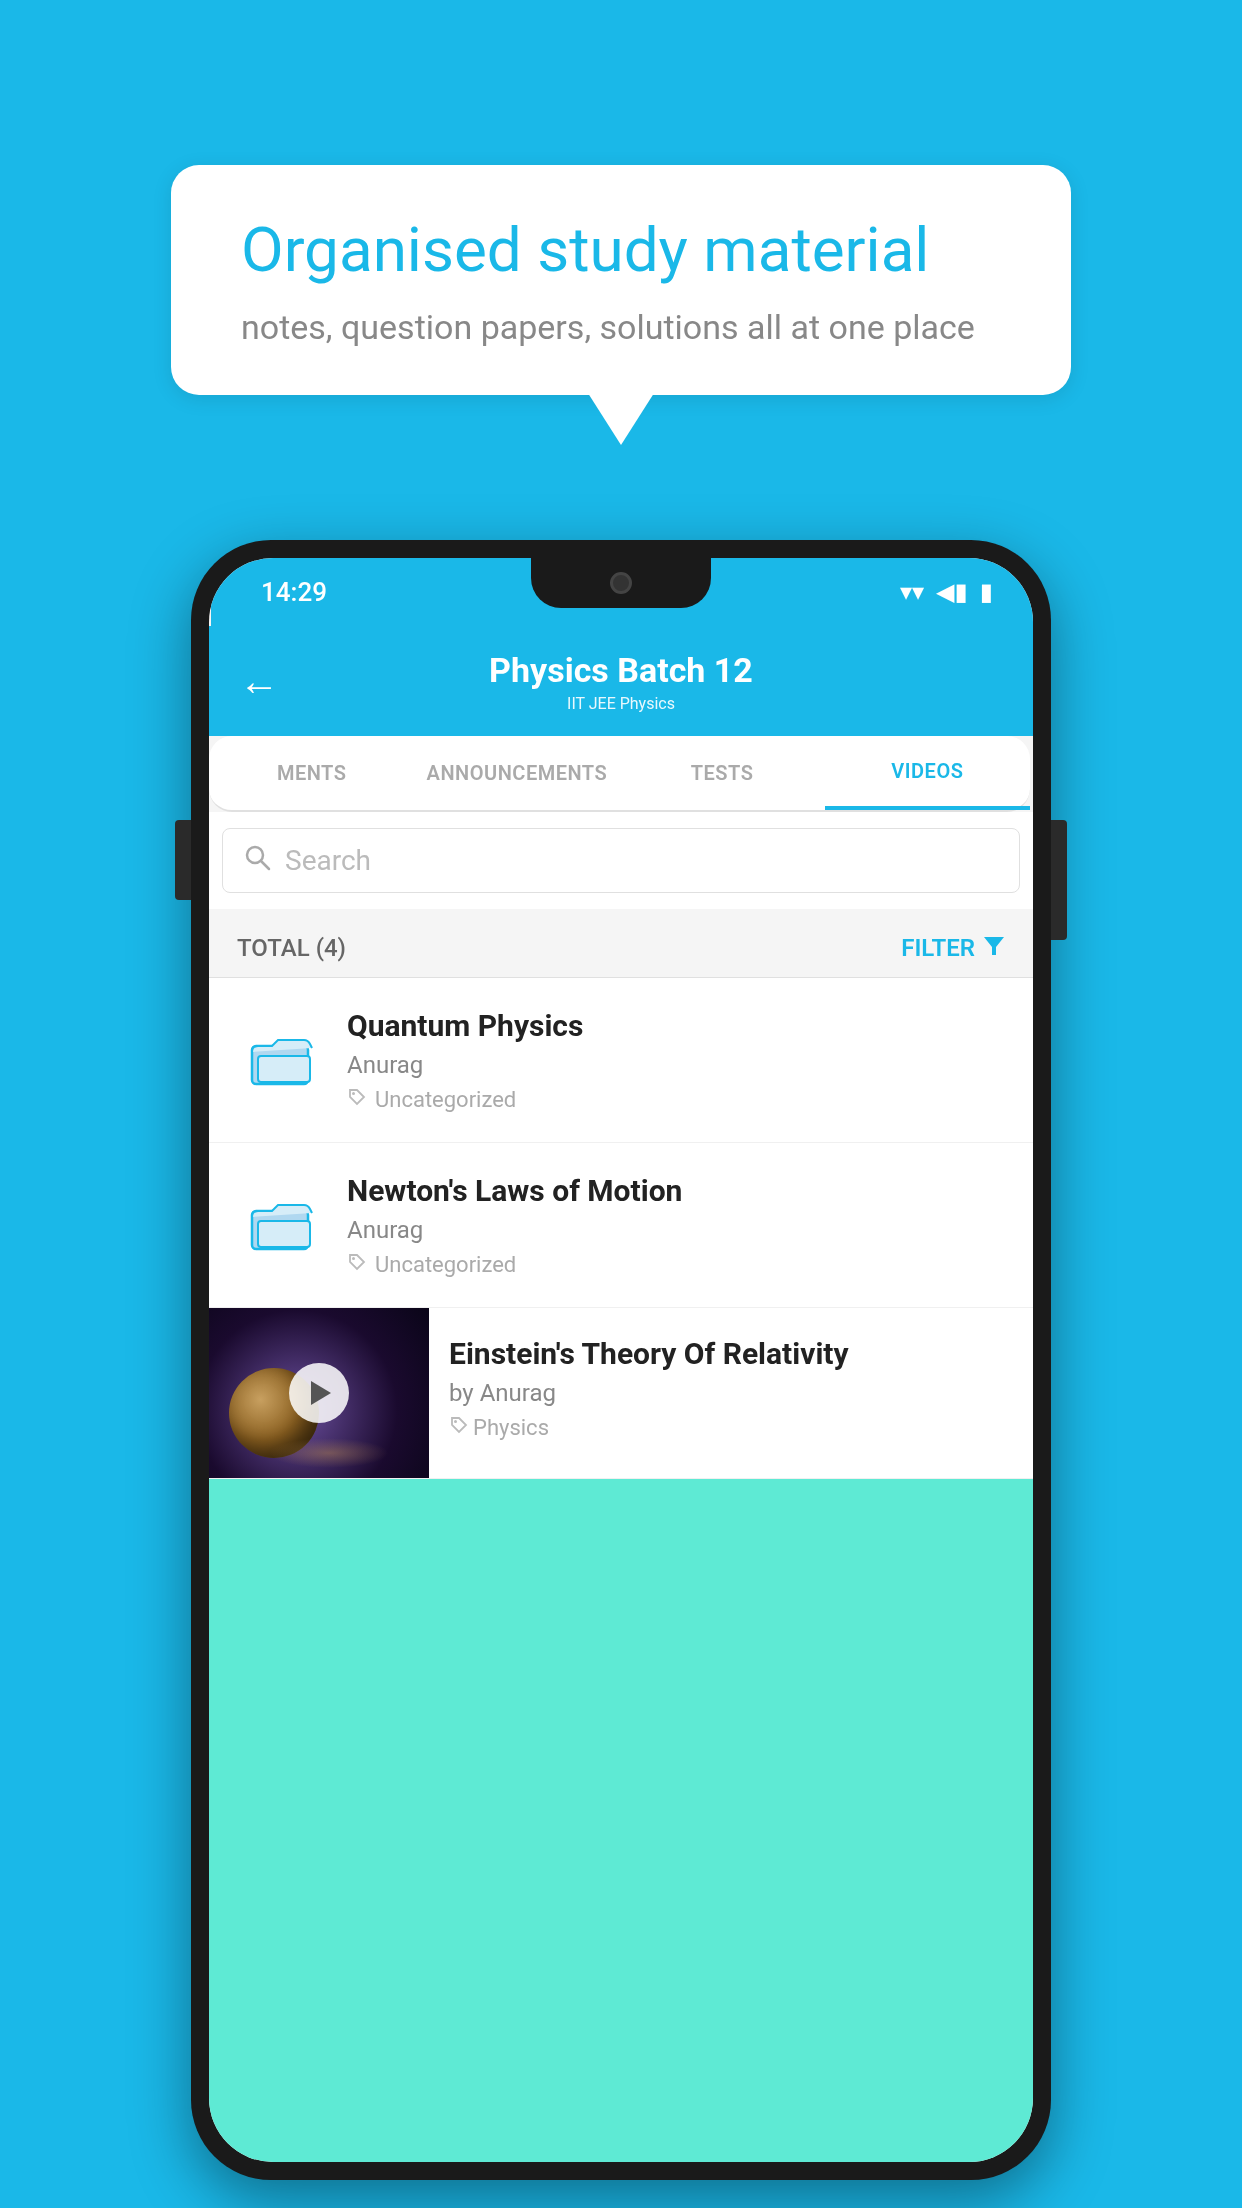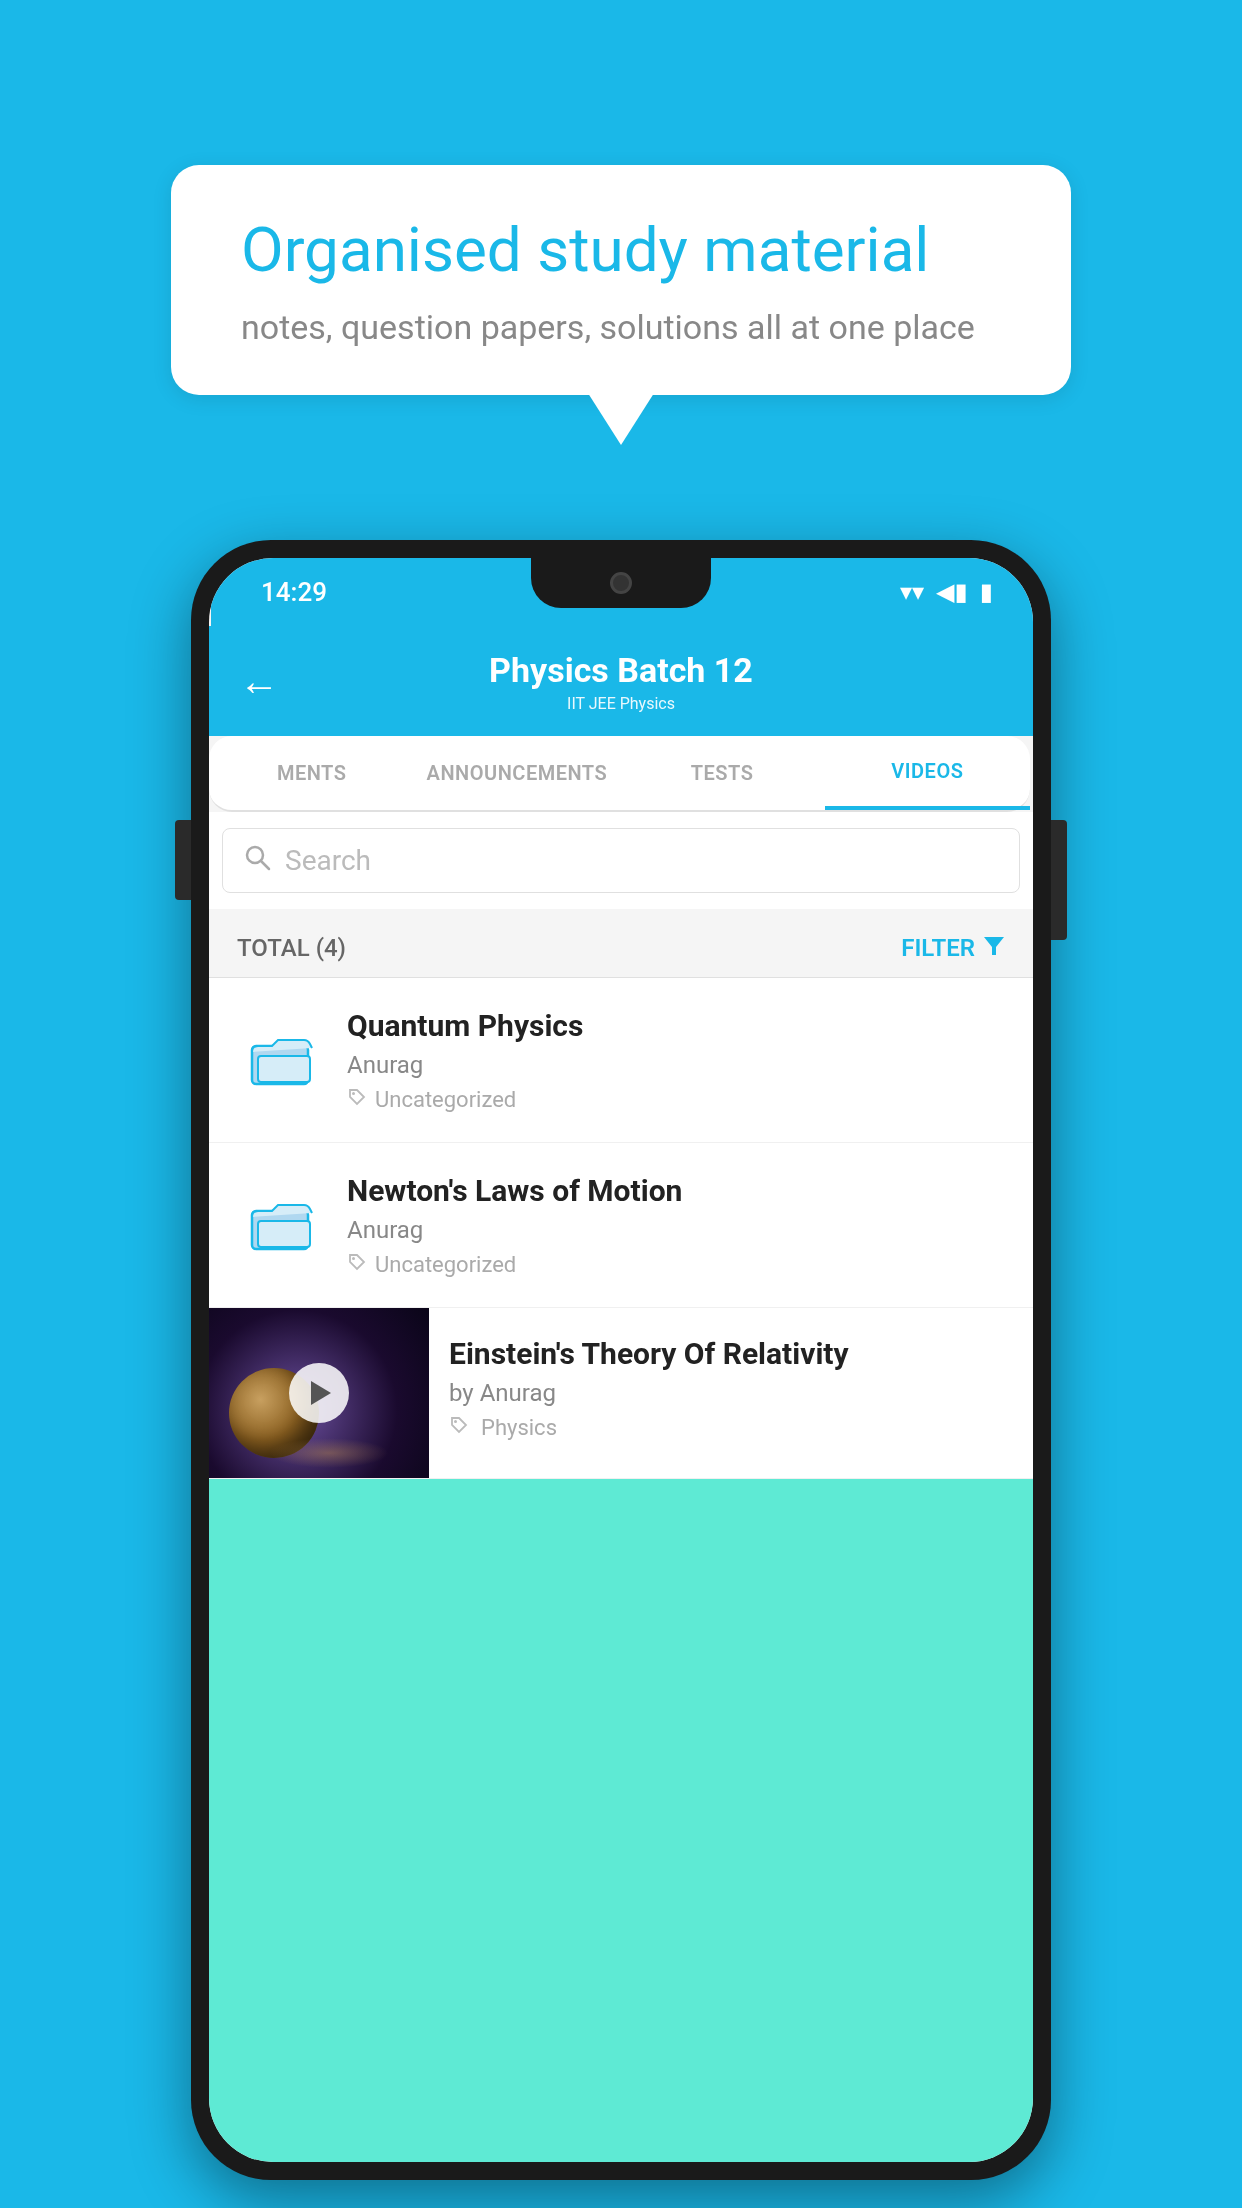--- a/index.html
+++ b/index.html
@@ -438,21 +438,21 @@
 
     .thumb-author {
       color: #888;
       font-size: 24px;
       margin-bottom: 8px;
     }
 
     .thumb-tag {
       display: flex;
       align-items: flex-start;
-      gap: 12px;
+      gap: 4px;
       color: #aaa;
       font-size: 22px;
     }
   </style>
 </head>
 <body>
 
 <div class="top-section">
   <div class="speech-bubble">
     <div class="speech-bubble-title">Organised study material</div>

